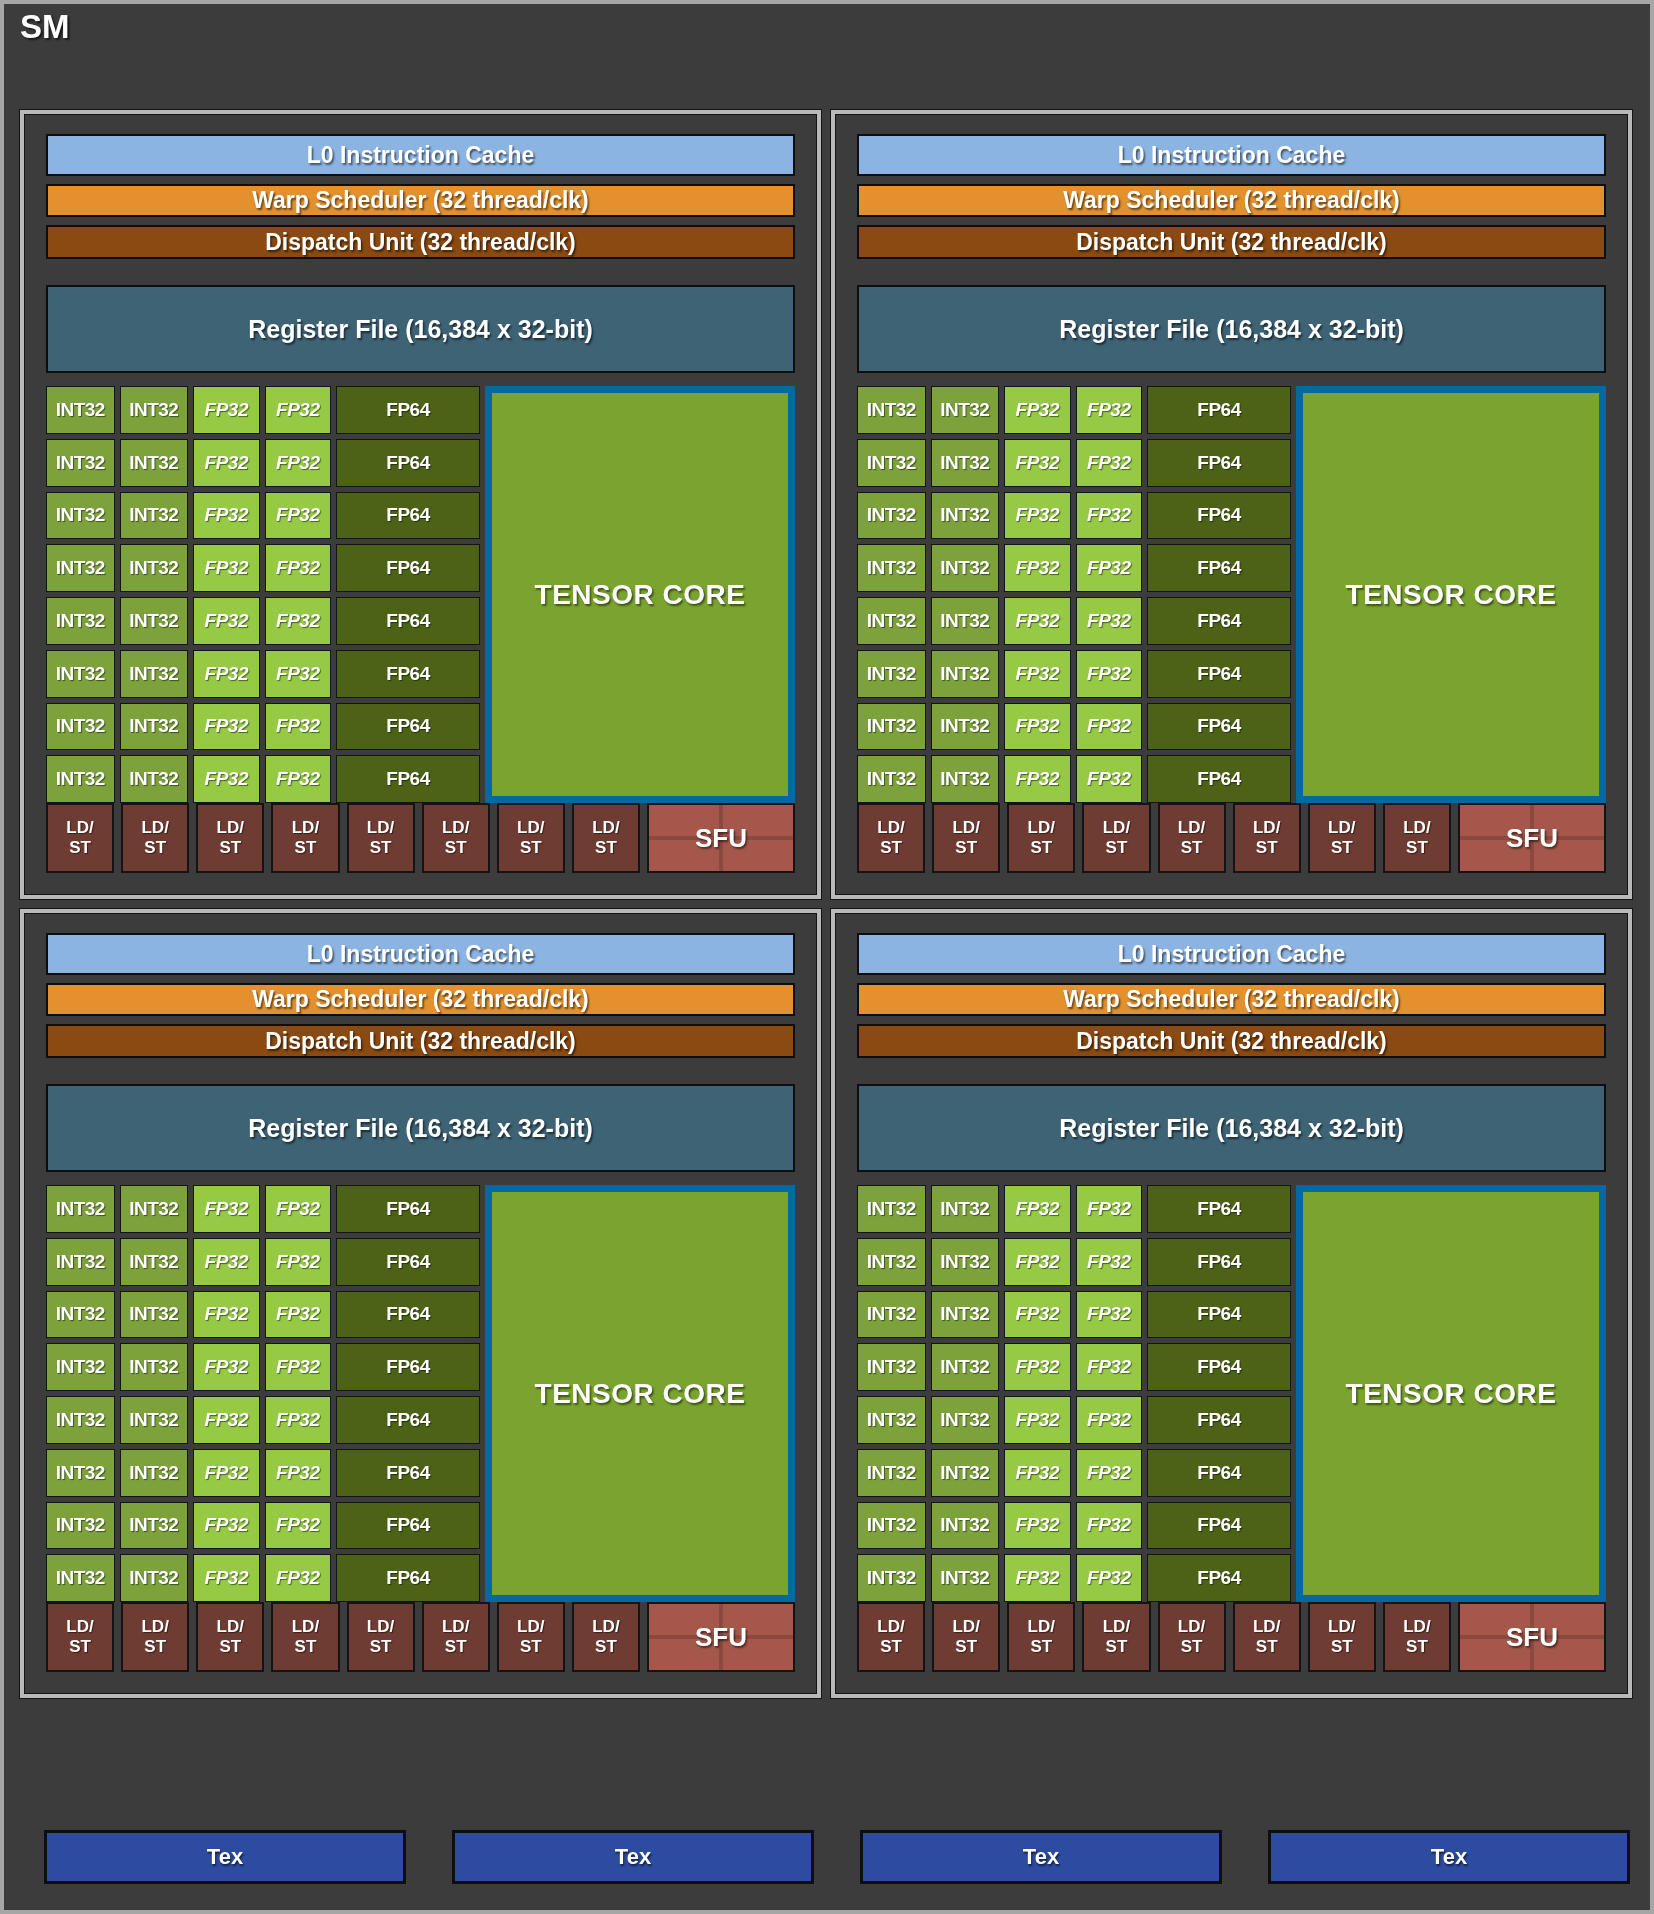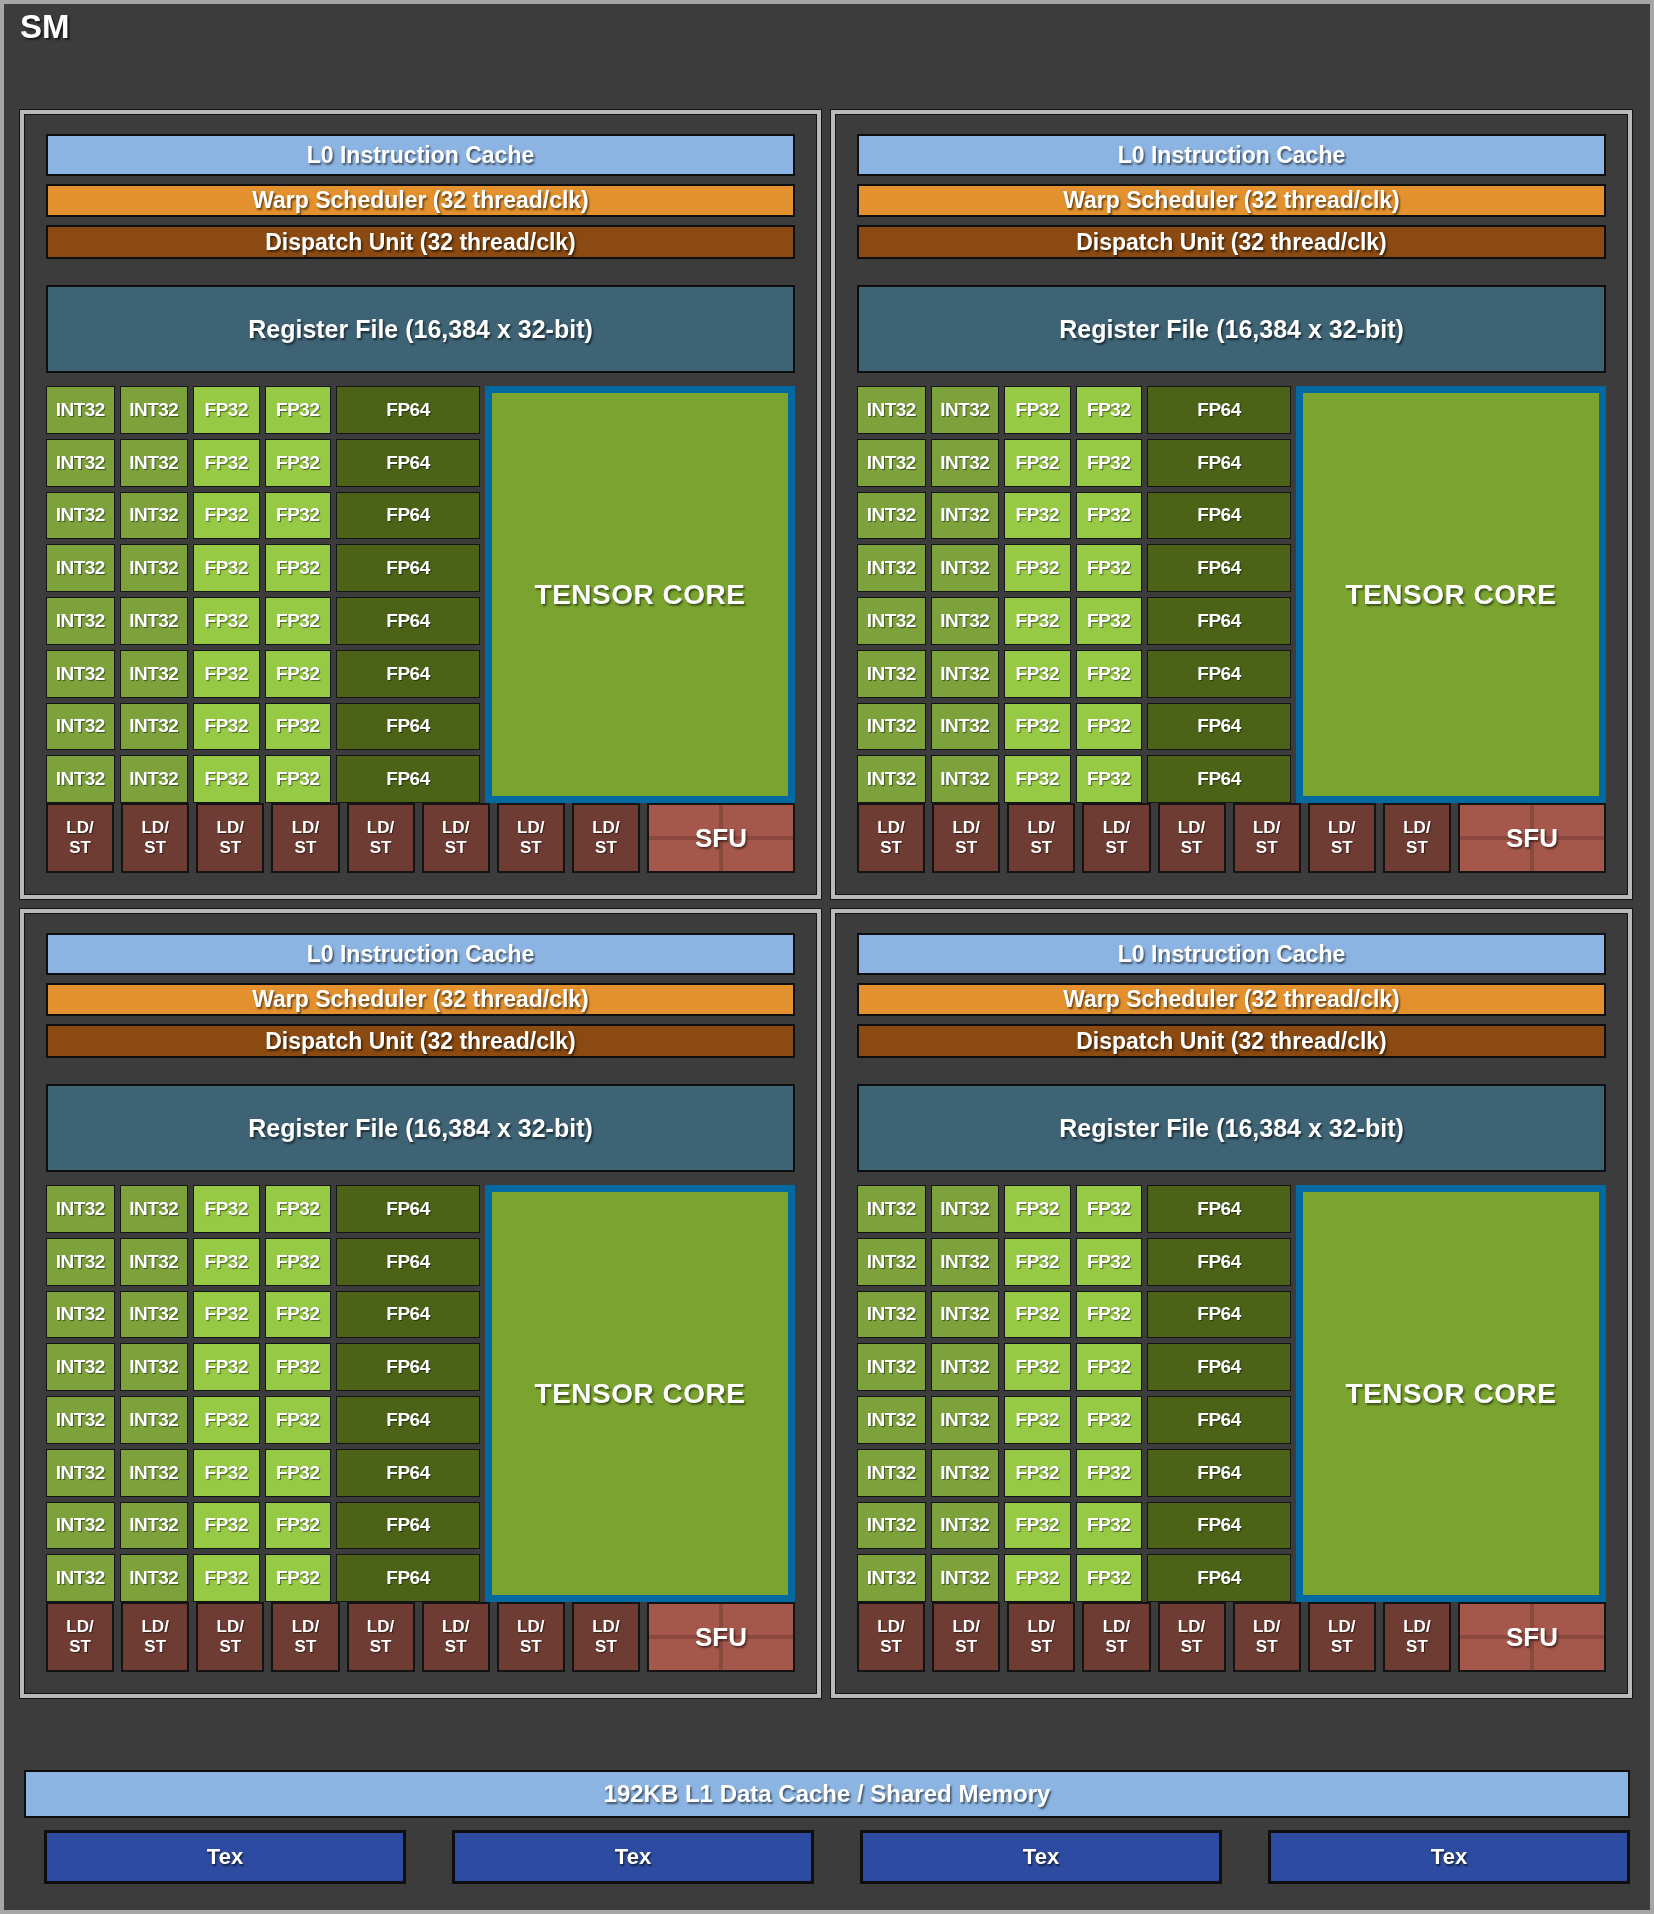--- a/index.html
+++ b/index.html
@@ -53,21 +53,21 @@
   }
 
   .l0-bar   { height: 42px; margin-bottom: 8px;  background: var(--cache-blue); }
   .warp-bar { height: 33px; margin-bottom: 8px;  background: var(--warp-orange); }
   .disp-bar { height: 34px; margin-bottom: 26px; background: var(--dispatch-brown); }
   .regfile-bar { height: 88px; margin-bottom: 13px; background: var(--regfile-teal); font-size: 25px; }
 
   .core-grid { flex: 1; min-height: 0; display: flex; gap: 5px; }
   .core-col { height: 100%; display: grid; grid-auto-rows: 1fr; gap: 5px; }
   .col-int32 { width: 142px; grid-template-columns: 1fr 1fr; }
-  .col-fp32  { width: 138px; grid-template-columns: 1fr 1fr; }
+  .col-fp32  { width: 138px; grid-template-columns: 1fr 1fr; font-style: italic; }
   .col-fp64  { width: 144px; grid-template-columns: 1fr; }
 
   .cell {
     border: 1px solid #141414;
     display: flex; align-items: center; justify-content: center;
     font-size: 19px; letter-spacing: -0.5px;
     text-shadow: 1px 1px 1px rgba(0,0,0,.5);
   }
   .cell.int32 { background: var(--int32-green); }
   .cell.fp32  { background: var(--fp32-green); }
@@ -491,21 +491,20 @@
           </div>
           <div class="ldst">
             <div class="" style="display: block;">LD/</div>
             <div class="" style="display: block;">ST</div>
           </div>
           <div class="sfu">SFU</div>
     </div>
   </div>
 </div>
 
-  <div class="bar l2-bar">192KB L1 Data Cache / Shared Memory</div>
 
   <div class="tex-row">
       <div class="tex">Tex</div>
       <div class="tex">Tex</div>
       <div class="tex">Tex</div>
       <div class="tex">Tex</div>
     </div>
 </div>
 
 </body></html>

